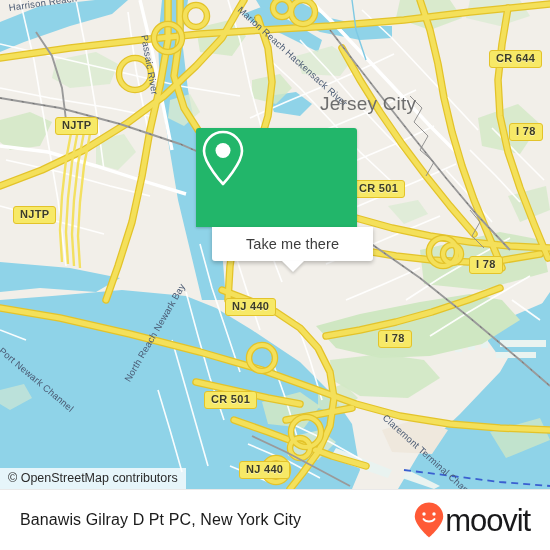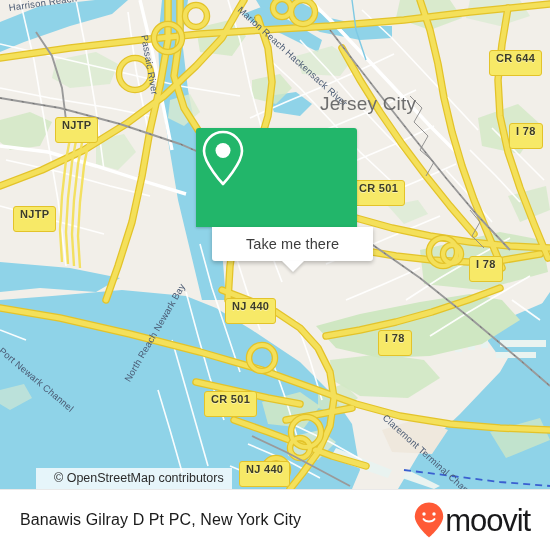--- a/index.html
+++ b/index.html
@@ -17,21 +17,21 @@
   
   .shield{
     position:absolute;
     background:#f7e967;
     border:1.5px solid #e3c32a;
     border-radius:3px;
     color:#3c3c28;
     font-size:11px;
     font-weight:bold;
     letter-spacing:.3px;
-    padding:1px 6px 10px 6px;
+    padding:1px 6px 2px 6px;
     line-height:13px;
     white-space:nowrap;
     box-sizing:border-box;
     text-shadow:0 1px 0 rgba(255,255,255,.45);
   }
 
   
   .place{
     position:absolute;
     color:#6d6d6d;
@@ -46,23 +46,22 @@
     white-space:nowrap;
     letter-spacing:.2px;
   }
 
   
   .osm-attrib{
     position:absolute;left:0;bottom:0;
     background:rgba(255,255,255,.78);
     color:#2b2b2b;
     font-size:12.5px;
-    padding:3px 8px 4px 18px;
+    padding:3px 8px 4px 8px;
     white-space:nowrap;
-    margin-left:36px;
   }
 
   
   .popup{position:absolute;left:196px;top:128px;width:161px;}
   .popup-head{
     width:161px;height:99px;
     background:#22b66a;
     border-radius:3px 3px 0 0;
     display:flex;align-items:center;justify-content:center;
     box-shadow:0 1px 3px rgba(0,0,0,.22);

